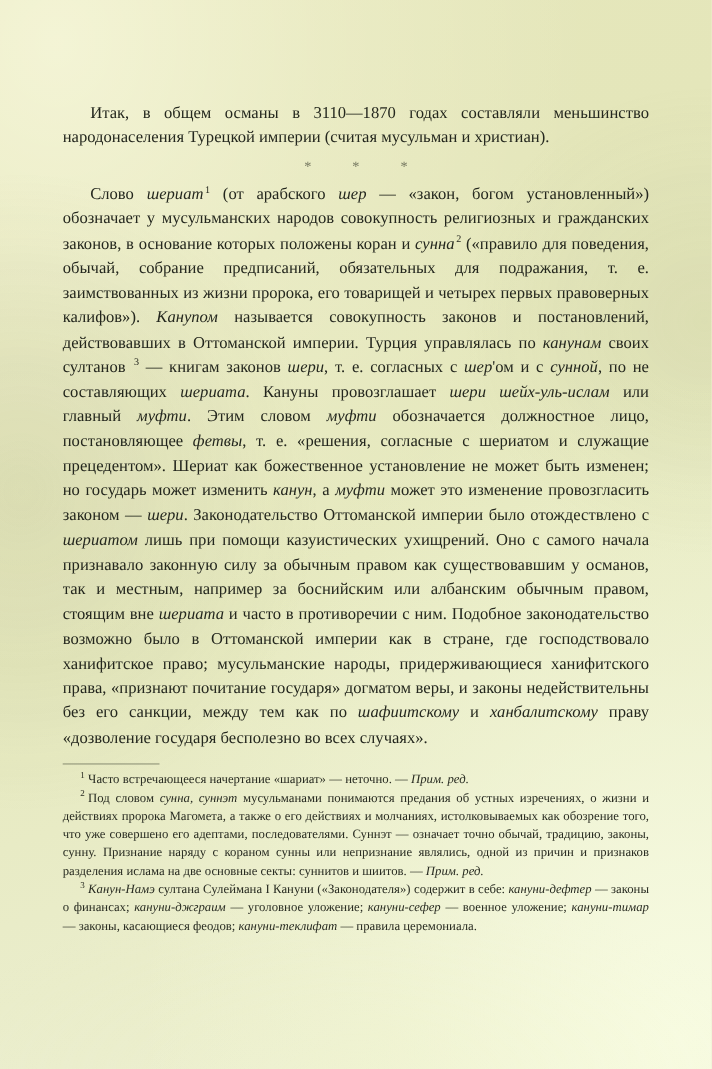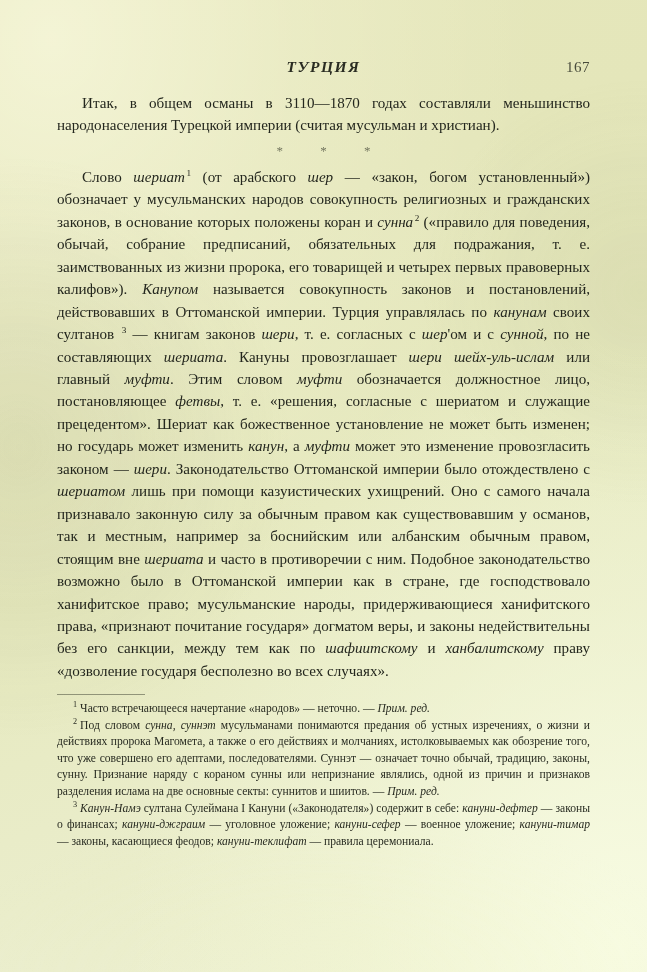--- a/index.html
+++ b/index.html
@@ -134,38 +134,34 @@
     vertical-align: super;
     line-height: 0;
     padding-left: 1.5px;
   }
 </style>
 </head>
 <body>
 
 <div id="page">
 
-  <div class="runhead">
-    <div class="runhead-title">ТУРЦИЯ</div>
-    <div class="runhead-folio">167</div>
-  </div>
 
   <div class="column">
 
     <p class="body">Итак, в общем османы в 3110—1870 годах составляли меньшинство народонаселения Турецкой империи (считая мусульман и христиан).</p>
 
     <div class="stars">*  *  *</div>
 
     <p class="body"><span>Слово </span><i>шериат</i><sup class="ref">1</sup><span> (от арабского </span><i>шер</i><span> — «закон, богом установленный») обозначает у мусульманских народов совокупность религиозных и гражданских законов, в основание которых положены коран и </span><i>сунна</i><sup class="ref">2</sup><span> («правило для поведения, обычай, собрание предписаний, обязательных для подражания, т. е. заимствованных из жизни пророка, его товарищей и четырех первых правоверных калифов»). </span><i>Канупом</i><span> называется совокупность законов и постановлений, действовавших в Оттоманской империи. Турция управлялась по </span><i>канунам</i><span> своих султанов </span><sup class="ref">3</sup><span> — книгам законов </span><i>шери</i><span>, т. е. согласных с </span><i>шер</i><span>'ом и с </span><i>сунной</i><span>, по не составляющих </span><i>шериата</i><span>. Кануны провозглашает </span><i>шери шейх-уль-ислам</i><span> или главный </span><i>муфти</i><span>. Этим словом </span><i>муфти</i><span> обозначается должностное лицо, постановляющее </span><i>фетвы</i><span>, т. е. «решения, согласные с шериатом и служащие прецедентом». Шериат как божественное установление не может быть изменен; но государь может изменить </span><i>канун</i><span>, а </span><i>муфти</i><span> может это изменение провозгласить законом — </span><i>шери</i><span>. Законодательство Оттоманской империи было отождествлено с </span><i>шериатом</i><span> лишь при помощи казуистических ухищрений. Оно с самого начала признавало законную силу за обычным правом как существовавшим у османов, так и местным, например за боснийским или албанским обычным правом, стоящим вне </span><i>шериата</i><span> и часто в противоречии с ним. Подобное законодательство возможно было в Оттоманской империи как в стране, где господствовало ханифитское право; мусульманские народы, придерживающиеся ханифитского права, «признают почитание государя» догматом веры, и законы недействительны без его санкции, между тем как по </span><i>шафиитскому</i><span> и </span><i>ханбалитскому</i><span> праву «дозволение государя бесполезно во всех случаях».</span></p>
 
   </div>
 
   <div class="footnotes">
     <div class="fn-rule"></div>
 
-    <p class="fn"><sup class="fnmark">1</sup><span>Часто встречающееся начертание «народов» — неточно. — </span><i>Прим. ред.</i></p>
+    <p class="fn"><sup class="fnmark">1</sup><span>Часто встречающееся начертание «шариат» — неточно. — </span><i>Прим. ред.</i></p>
 
     <p class="fn"><sup class="fnmark">2</sup><span>Под словом </span><i>сунна, суннэт</i><span> мусульманами понимаются предания об устных изречениях, о жизни и действиях пророка Магомета, а также о его действиях и молчаниях, истолковываемых как обозрение того, что уже совершено его адептами, последователями. Суннэт — означает точно обычай, традицию, законы, сунну. Признание наряду с кораном сунны или непризнание являлись, одной из причин и признаков разделения ислама на две основные секты: суннитов и шиитов. — </span><i>Прим. ред.</i></p>
 
     <p class="fn"><sup class="fnmark">3</sup><i>Канун-Намэ</i><span> султана Сулеймана I Кануни («Законодателя») содержит в себе: </span><i>кануни-дефтер</i><span> — законы о финансах; </span><i>кануни-джграим</i><span> — уголовное уложение; </span><i>кануни-сефер</i><span> — военное уложение; </span><i>кануни-тимар</i><span> — законы, касающиеся феодов; </span><i>кануни-теклифат</i><span> — правила церемониала.</span></p>
   </div>
 
 </div>
 
 </body></html>

